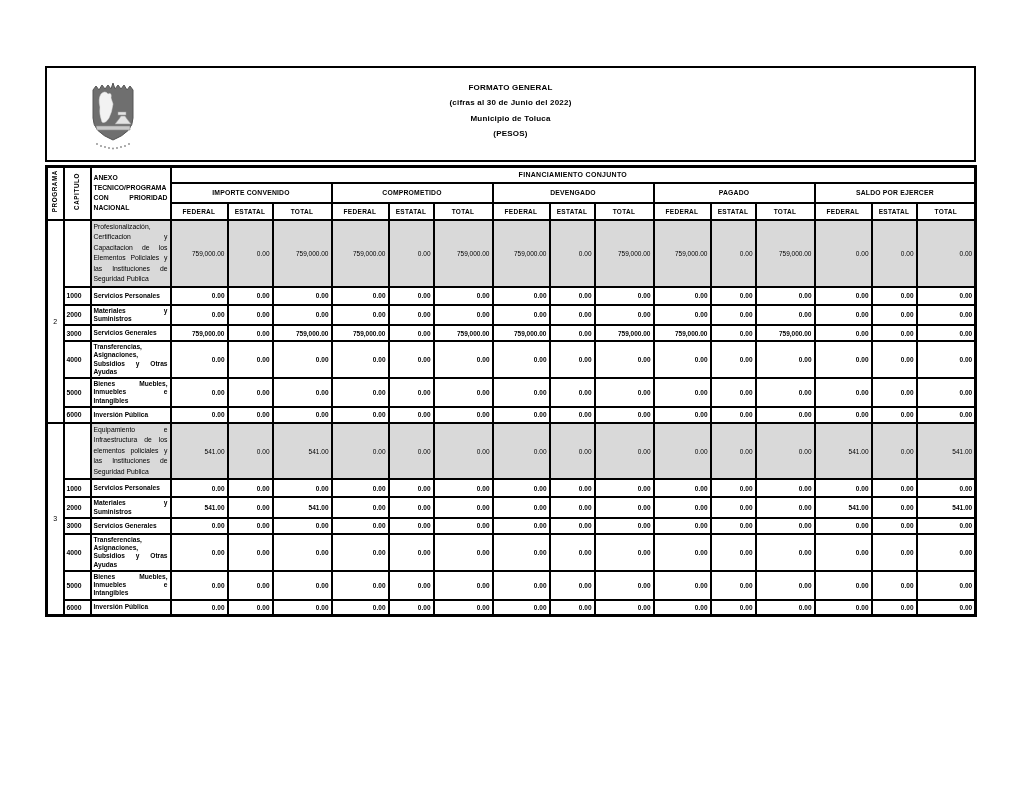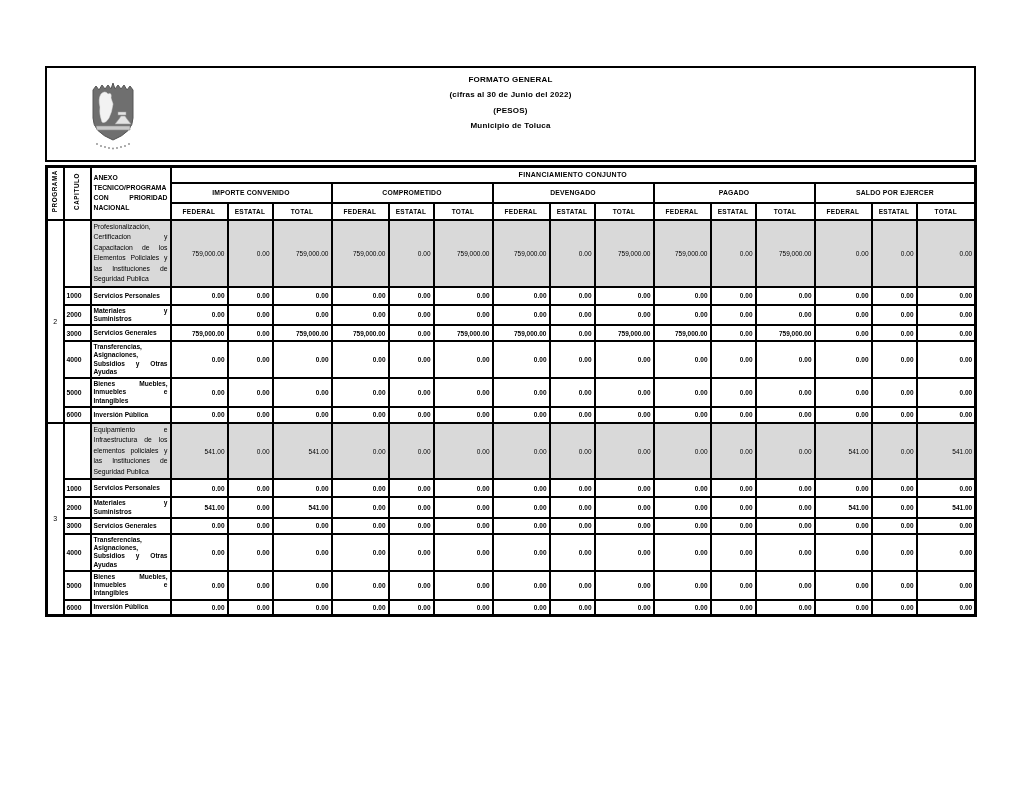--- a/index.html
+++ b/index.html
@@ -11,21 +11,21 @@
   .form-box{position:absolute;left:45px;top:66px;width:931px;}
 
   
   .title-section{
     border:2px solid #000;height:92px;position:relative;margin-bottom:3px;
     box-sizing:content-box;background:#fff;
   }
   .logo-wrap{position:absolute;left:38px;top:12px;width:56px;height:76px;}
   .titles{
     text-align:center;font-weight:bold;font-size:8px;line-height:15.4px;
-    padding-top:4px;letter-spacing:0.2px;border-radius:24px;
+    padding-top:12px;letter-spacing:0.2px;border-radius:24px;
   }
 
   
   table.fin{
     border-collapse:collapse;table-layout:fixed;width:931px;
     border:3px solid #000;
   }
   table.fin th, table.fin td{
     border:2px solid #000;padding:1px 2px;overflow:hidden;
     vertical-align:middle;box-sizing:border-box;
@@ -92,22 +92,22 @@
             <circle cx="32" cy="68" r="0.9"></circle>
           <circle cx="36" cy="67" r="0.9"></circle>
             <circle cx="40" cy="66" r="0.9"></circle>
             <circle cx="44" cy="64" r="0.9"></circle>
         </g>
       </svg>
     </div>
     <div class="titles">
       <div>FORMATO GENERAL</div>
       <div>(cifras al 30 de Junio del 2022)</div>
+      <div>Municipio de Toluca</div>
       <div>(PESOS)</div>
-      <div>Municipio de Toluca</div>
     </div>
   </div>
 
   <table class="fin">
     <colgroup>
       <col style="width:17px">
         <col style="width:27px">
         <col style="width:80px">
       <col style="width:57px">
         <col style="width:45px">

